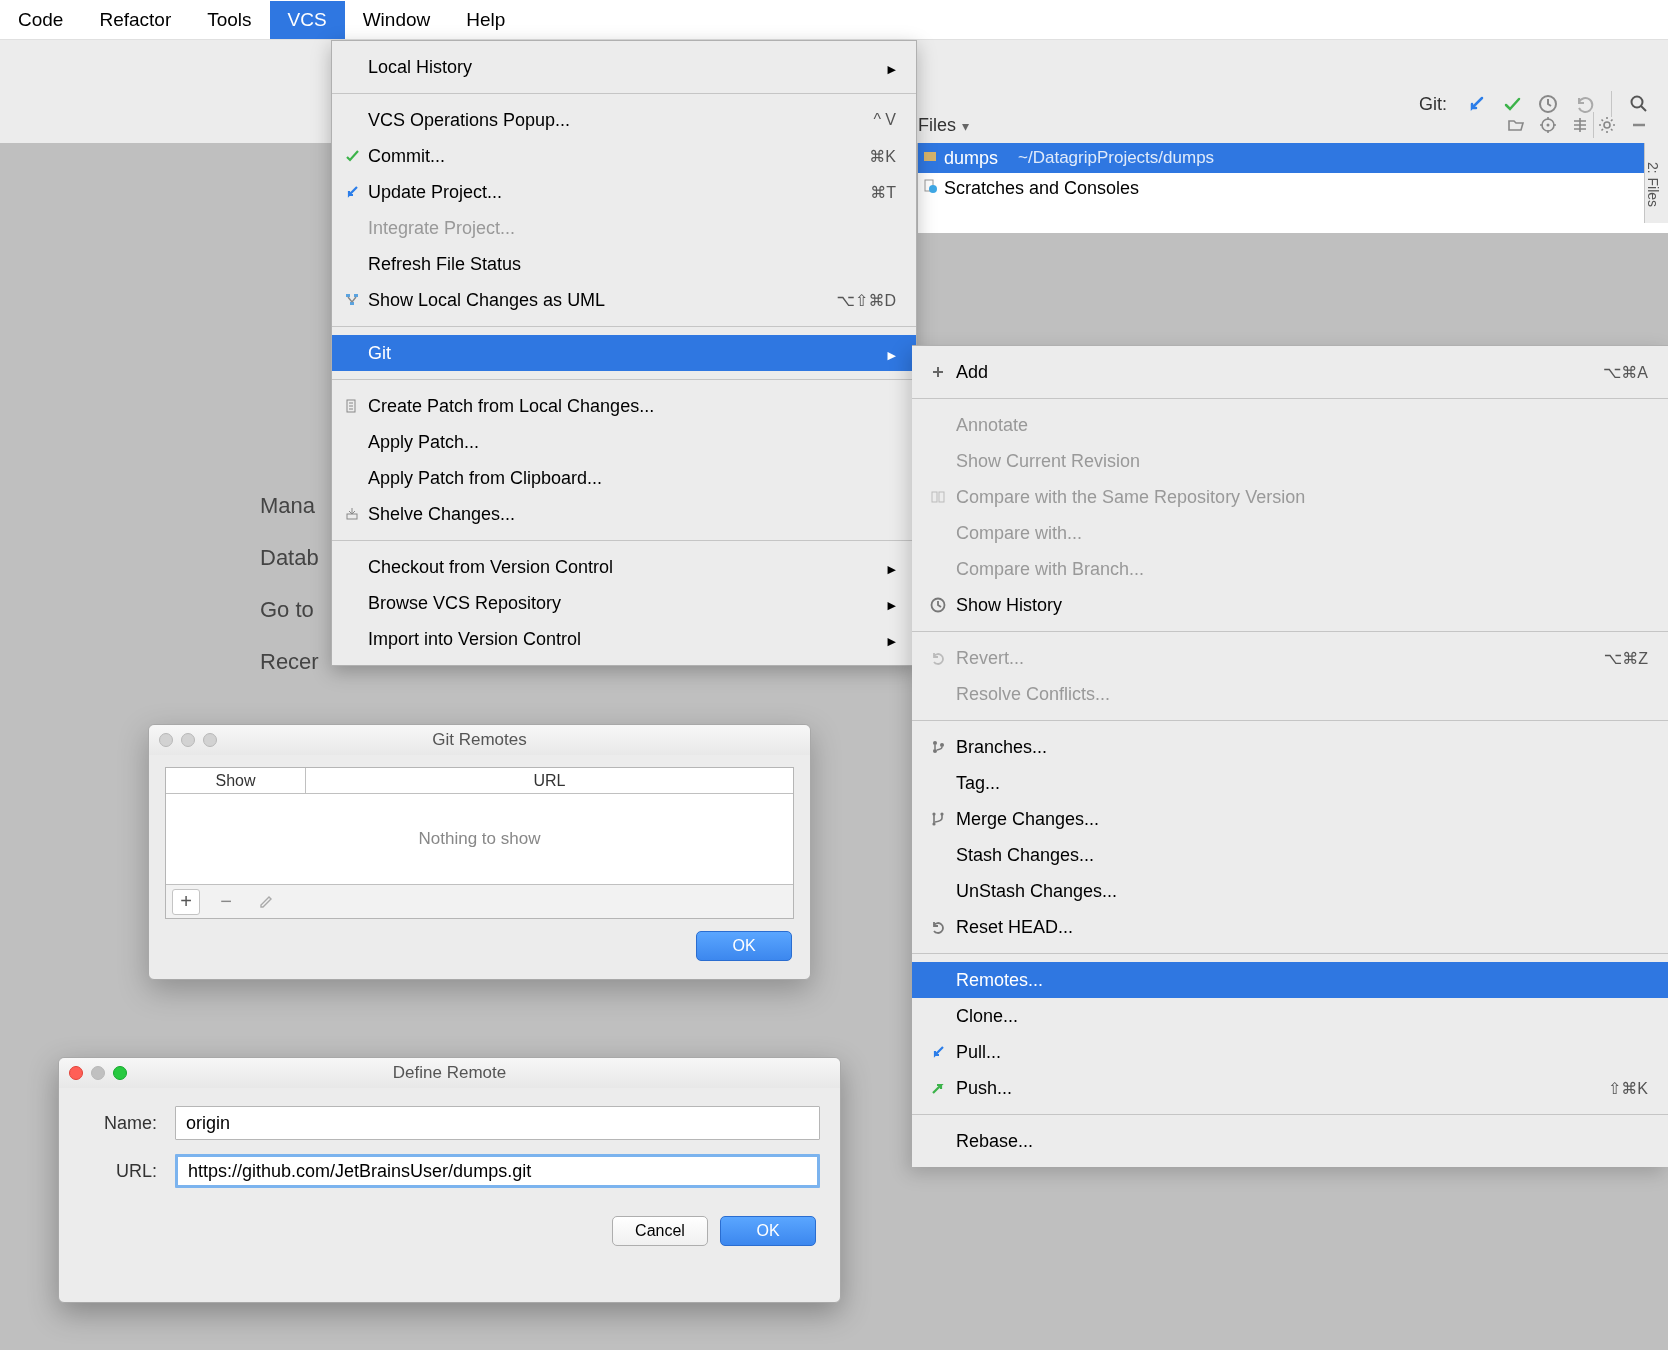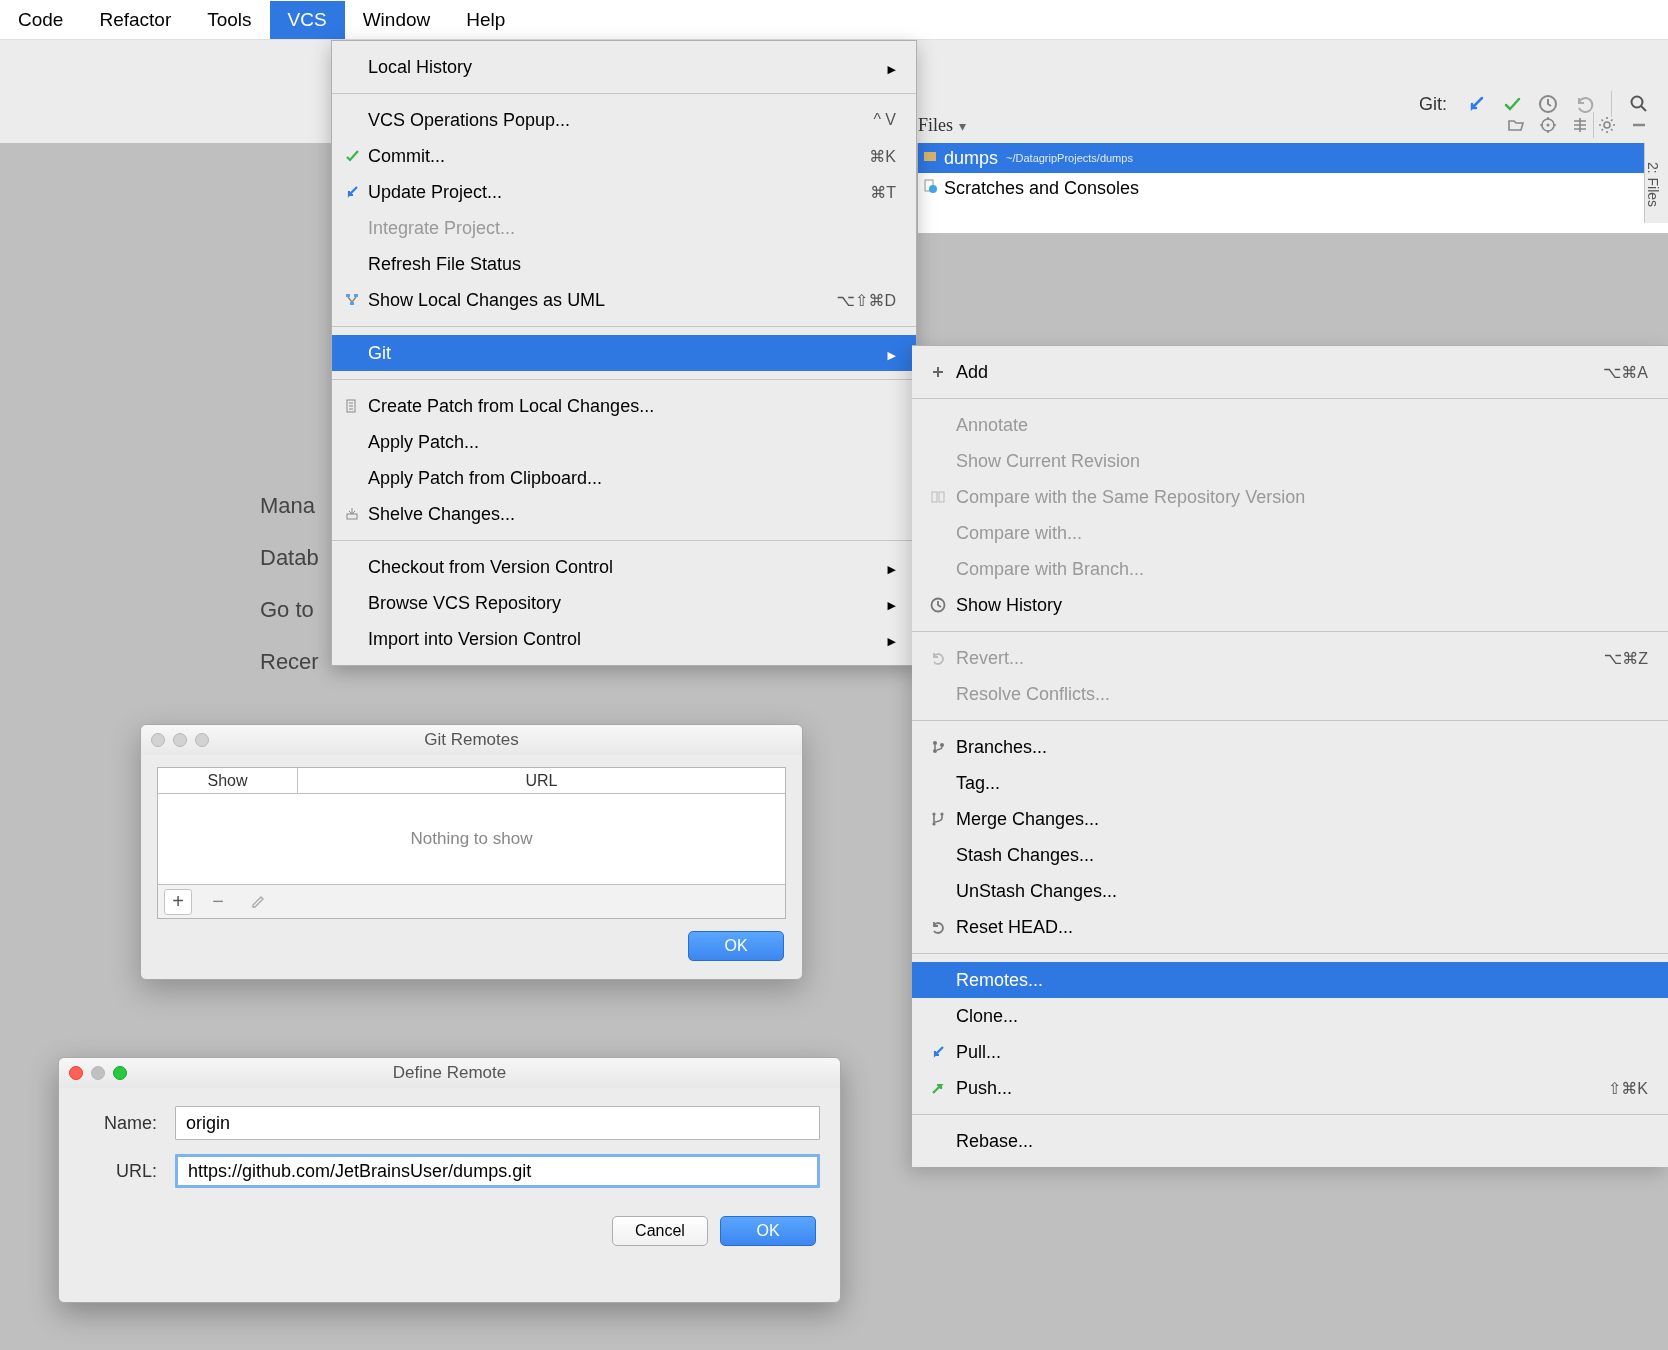--- a/index.html
+++ b/index.html
@@ -10,28 +10,28 @@
 .menubar-item { padding: 8px 18px; font-size: 19px; color: #000; }
 .menubar-item.active { background: #2f77e1; color: #fff; }
 
 
 .toolbar-row { position: absolute; top: 40px; left: 0; right: 0; height: 103px; background: #ececec; }
 .toolbar-top { position:absolute; top:23px; right:18px; display:flex; align-items:center; gap:14px;margin-top:28px; }
 .git-label { font-size:18px; color:#333; margin-right:4px;}
 .tb-icon { width:22px; height:22px; display:flex; align-items:center; justify-content:center; }
 .toolbar-sep { width:1px; height:26px; background:#c5c5c5; margin:0 2px; }
 .panel-header { position:absolute; top:68px; left:918px; right:18px; height:34px; display:flex; align-items:center; }
-.panel-header .ph-label { font-size:18px; color:#333; margin-right:6px;font-family:Liberation Serif, serif;}
+.panel-header .ph-label { font-size:18px; color:#333; margin-right:6px;}
 .panel-header .spacer { flex:1; }
 
 
 .proj-tree { position:absolute; top:143px; left:918px; right:0; height:90px; background:#fff; }
 .tree-row { height:30px; display:flex; align-items:center; padding-left:4px; font-size:18px; }
 .tree-row.selected { background:#2f77e1; color:#fff; }
-.tree-row .path { font-size:11px; opacity:0.85; margin-left:8px; }
+.tree-row .path { font-size:17px; opacity:0.85; margin-left:20px; }
 
 
 .sidetab { position:absolute; top:143px; right:0; width:24px; height:80px; background:#ececec; writing-mode:vertical-lr; text-align:center; font-size:14px; padding-top:4px; border-left:1px solid #c5c5c5; color:#555; }
 
 
 .welcome-text { position:absolute; top:480px; left:260px; font-size:22px; line-height:52px; color:#444; }
 
 
 .vcs-menu { position:absolute; top:40px; left:331px; width:586px; background:#ececec; border:1px solid #b0b0b0; box-shadow:0 6px 18px rgba(0,0,0,0.25); }
 .menu-section { padding:8px 0; }
@@ -42,21 +42,21 @@
 .menu-item .mi-icon { position:absolute; left:10px; width:20px; display:flex; align-items:center; justify-content:center; }
 .menu-item .mi-right { margin-left:auto; font-size:16px; color:#555; }
 .menu-item .triangle-r { margin-left:auto; }
 
 
 .git-submenu { position:absolute; top:345px; left:912px; right:0; background:#ececec; border-top:1px solid #b0b0b0; box-shadow:-4px 6px 18px rgba(0,0,0,0.18); }
 .git-submenu .menu-item { padding-left:44px; }
 .git-submenu .menu-item .mi-icon { left:16px; }
 
 
-.remotes-dlg { position:absolute; top:724px; left:140px; width:663px; background:#ececec; border:1px solid #a8a8a8; border-radius:6px; box-shadow:0 10px 30px rgba(0,0,0,0.25); }
+.remotes-dlg { position:absolute; top:724px; left:148px; width:663px; background:#ececec; border:1px solid #a8a8a8; border-radius:6px; box-shadow:0 10px 30px rgba(0,0,0,0.25); }
 .dlg-titlebar { height:30px; display:flex; align-items:center; justify-content:center; position:relative; border-top-left-radius:6px; border-top-right-radius:6px; background:linear-gradient(#f7f7f7,#e8e8e8); }
 .traffic { position:absolute; left:10px; display:flex; gap:8px; }
 .traffic .dot { width:14px; height:14px; border-radius:50%; background:#d2d2d2; border:1px solid #b8b8b8;}
 .dlg-title { font-size:17px; color:#555; }
 .remotes-table { margin:0 16px; border:1px solid #b5b5b5; background:#fff; }
 .remotes-table .hdr { display:flex; height:26px; border-bottom:1px solid #c0c0c0; background:#fff; }
 .remotes-table .hdr > div { display:flex; align-items:center; justify-content:center; font-size:16px; color:#333; }
 .remotes-table .col-name { width:140px; border-right:1px solid #c0c0c0; }
 .remotes-table .col-url { flex:1; }
 .remotes-table .body { height:90px; display:flex; align-items:center; justify-content:center; color:#888; font-size:17px;}

